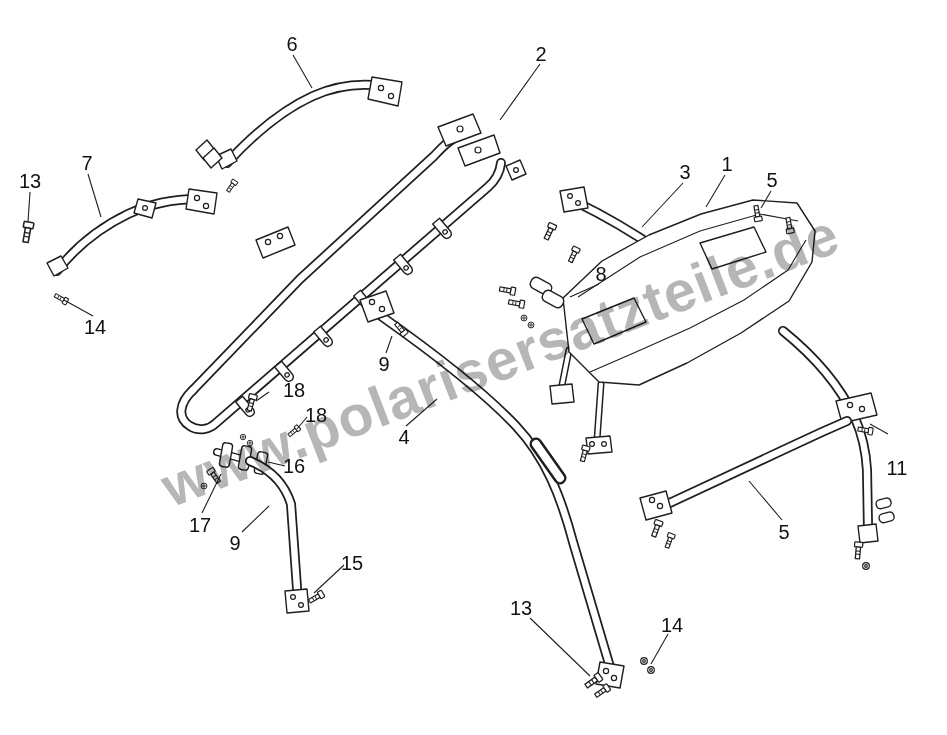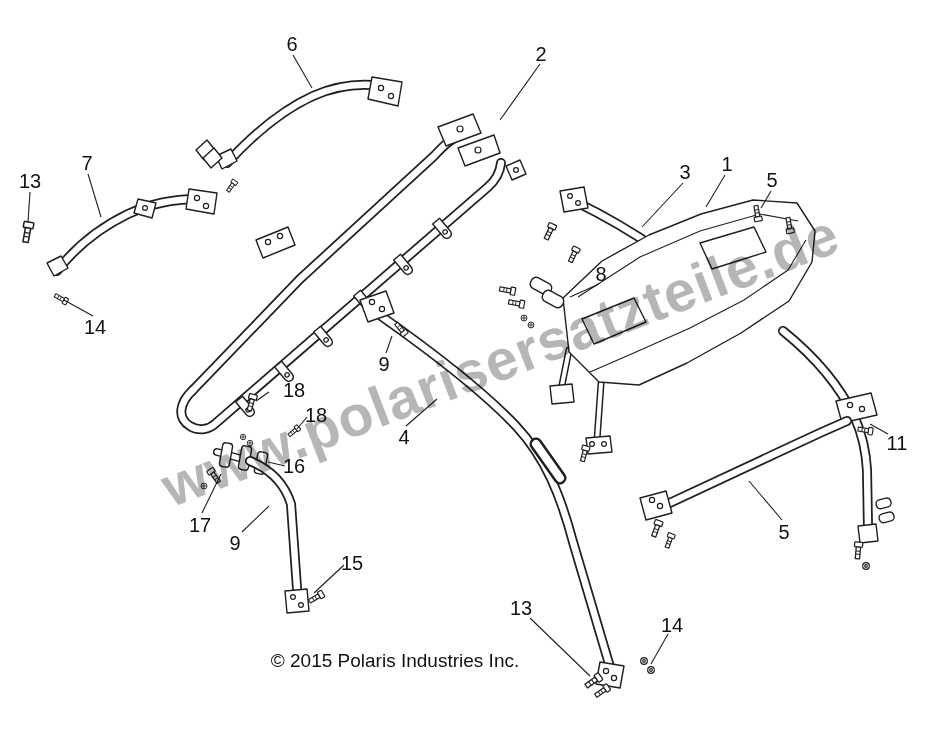--- a/index.html
+++ b/index.html
@@ -226,24 +226,23 @@
   <div class="callout" style="left:87px;top:163px">7</div>
   <div class="callout" style="left:727px;top:164px">1</div>
   <div class="callout" style="left:685px;top:172px">3</div>
   <div class="callout" style="left:772px;top:180px">5</div>
   <div class="callout" style="left:95px;top:327px">14</div>
   <div class="callout" style="left:601px;top:274px">8</div>
   <div class="callout" style="left:384px;top:364px">9</div>
   <div class="callout" style="left:294px;top:390px">18</div>
   <div class="callout" style="left:316px;top:415px">18</div>
   <div class="callout" style="left:404px;top:437px">4</div>
-  <div class="callout" style="left:897px;top:443px">11</div>
+  <div class="callout" style="left:897px;top:468px">11</div>
   <div class="callout" style="left:294px;top:466px">16</div>
   <div class="callout" style="left:200px;top:525px">17</div>
   <div class="callout" style="left:235px;top:543px">9</div>
   <div class="callout" style="left:784px;top:532px">5</div>
   <div class="callout" style="left:352px;top:563px">15</div>
   <div class="callout" style="left:521px;top:608px">13</div>
   <div class="callout" style="left:672px;top:625px">14</div>
 
-  <div class="copyright">© 2015 Polaris Industries Inc.</div>
 
 </div>
 
 </body></html>

